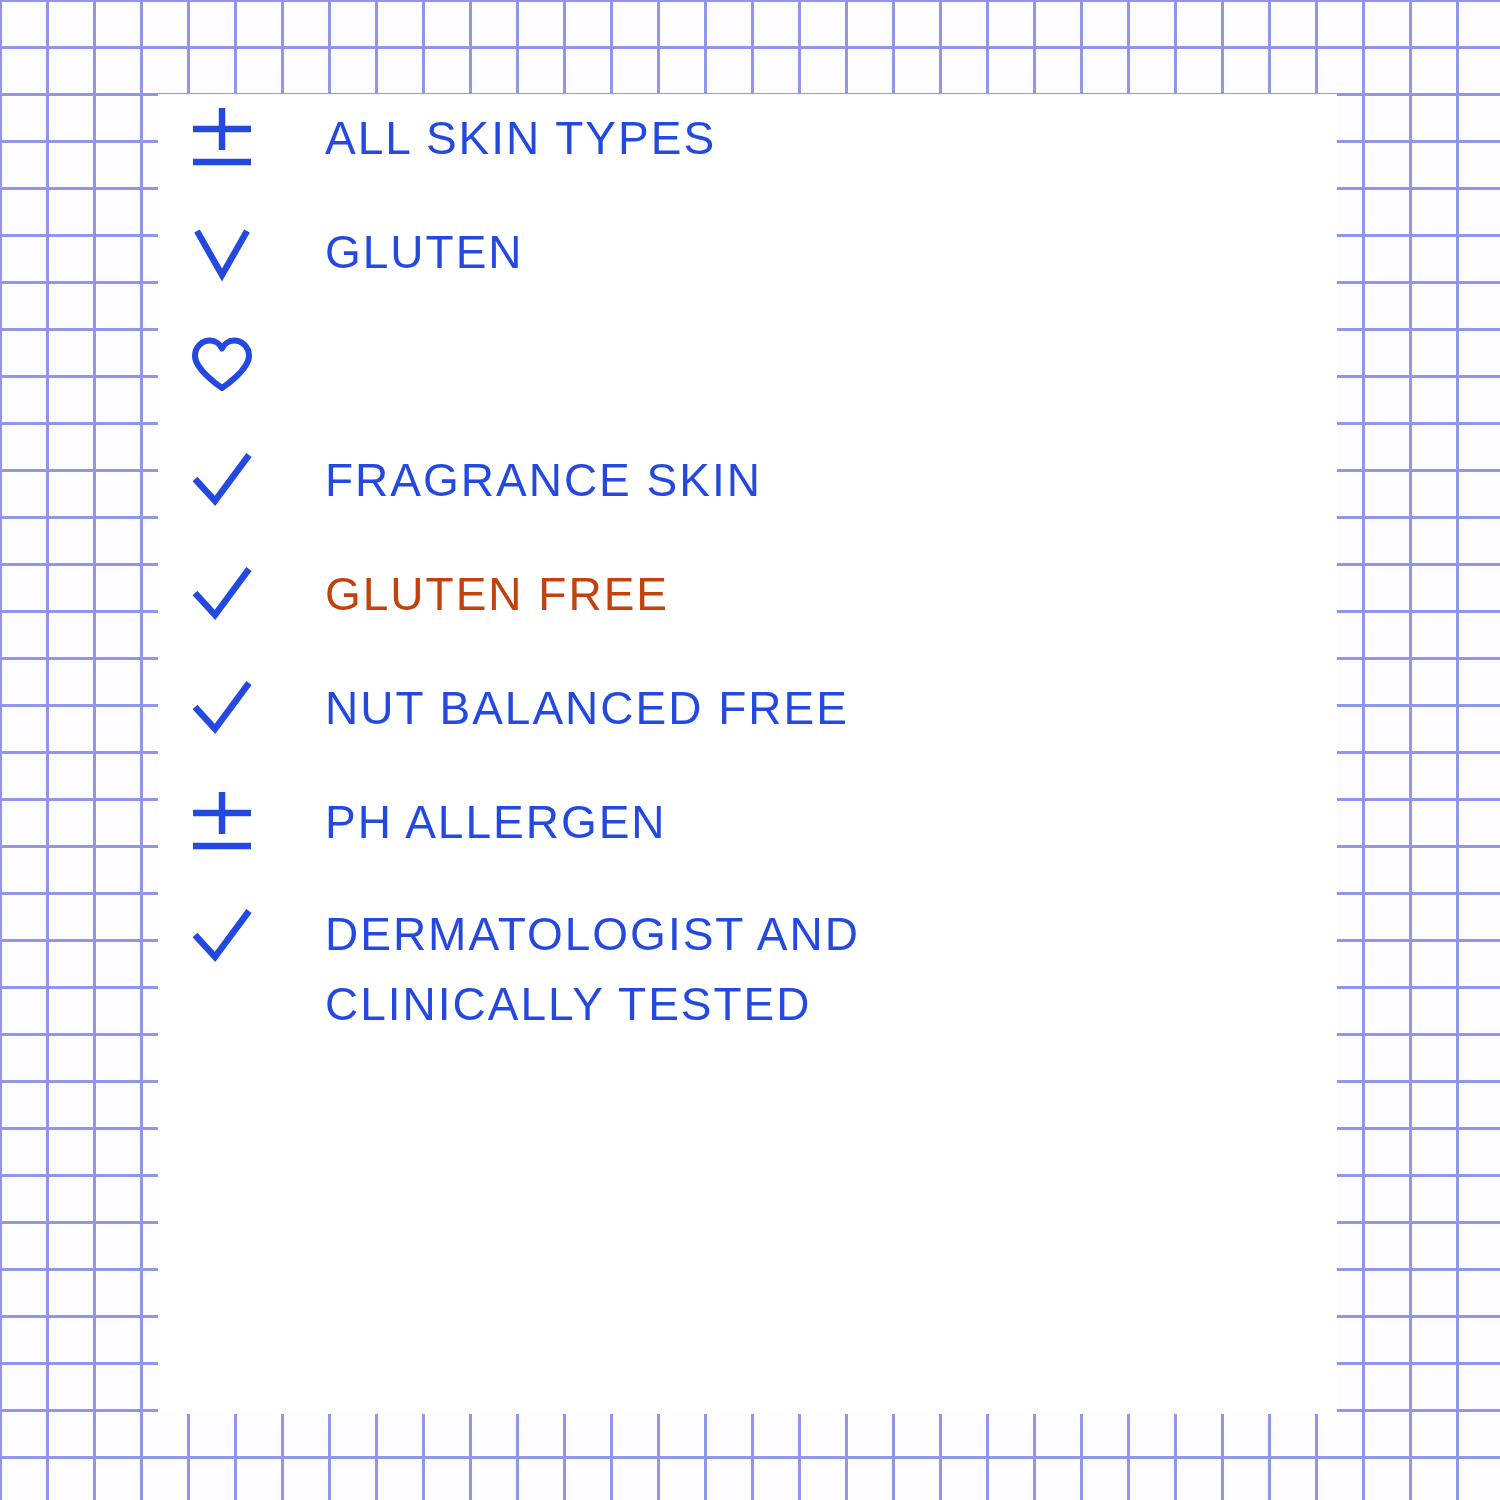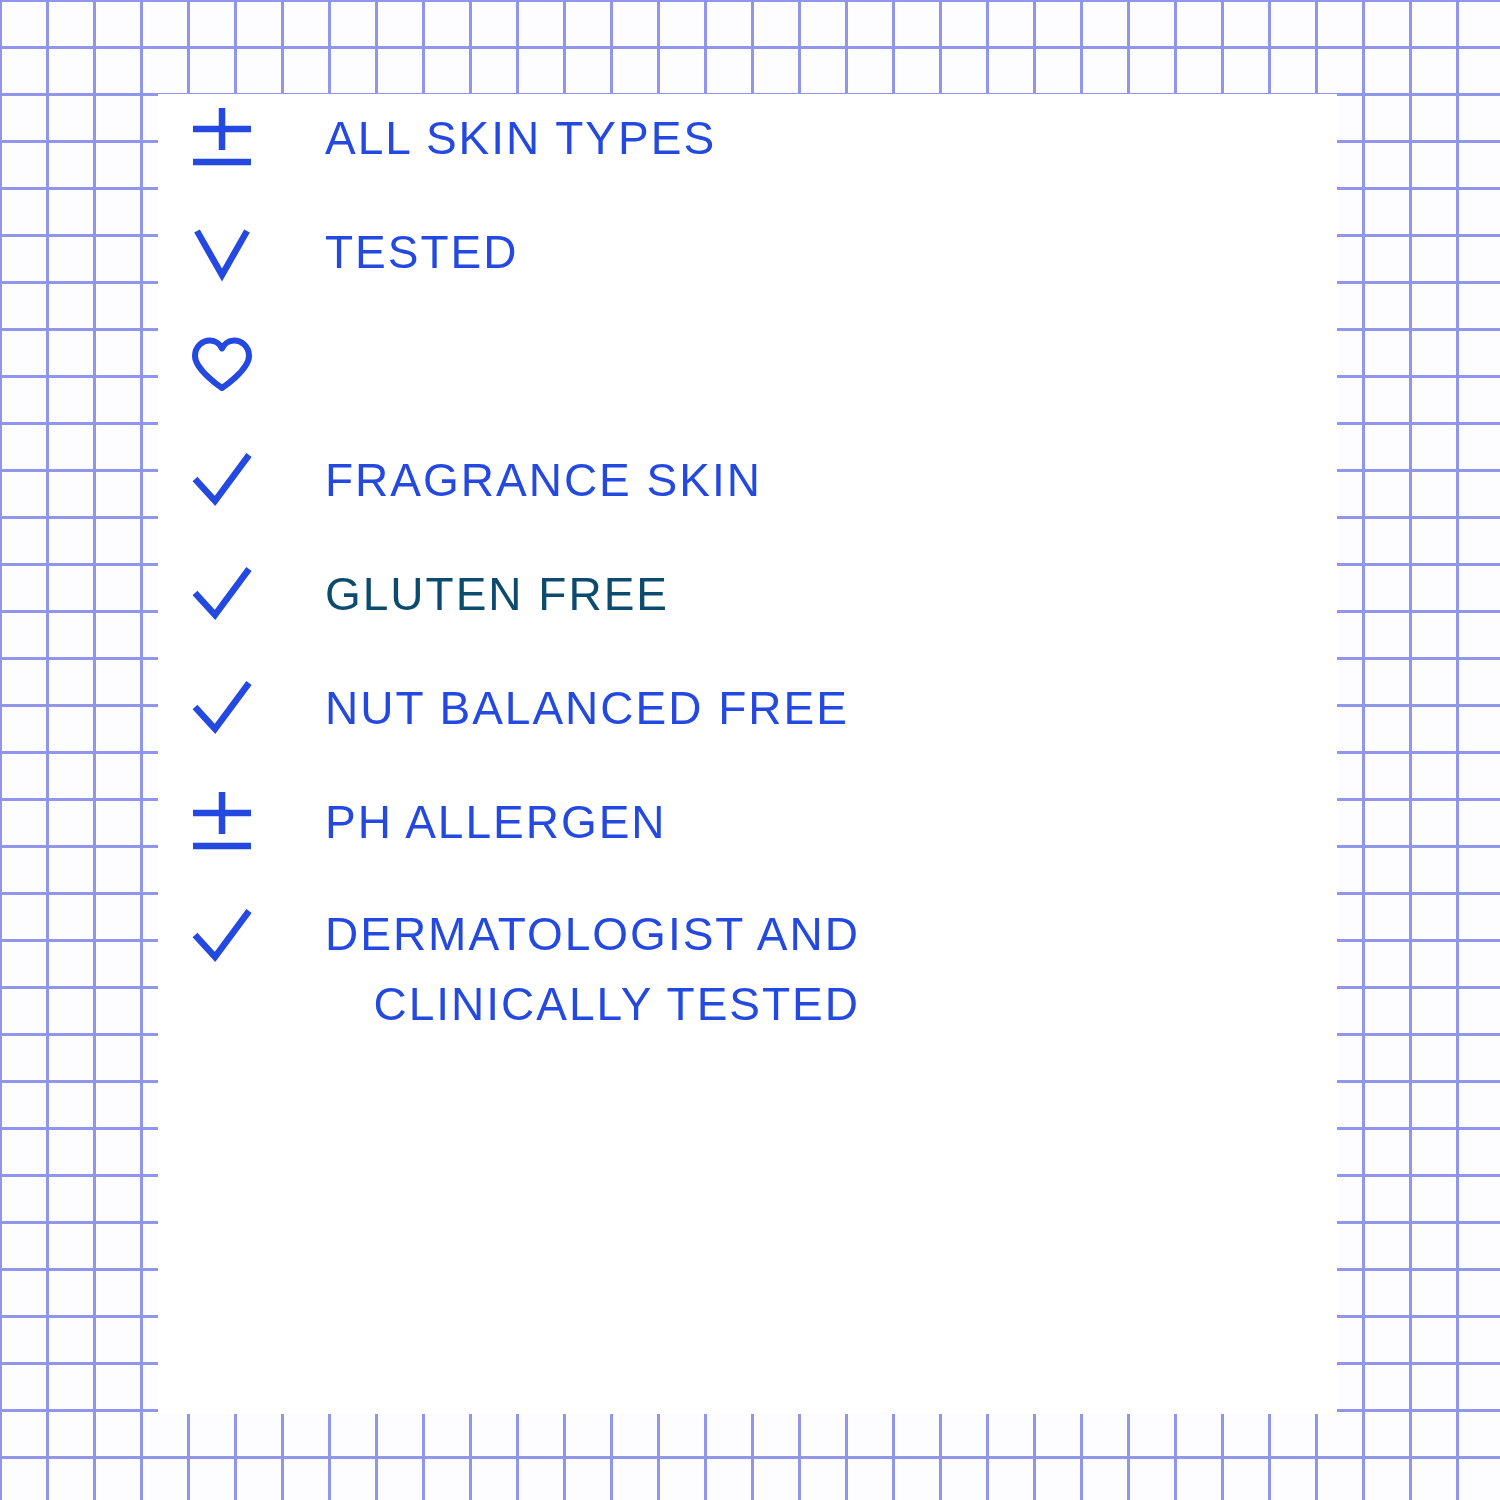--- a/index.html
+++ b/index.html
@@ -65,21 +65,20 @@
     width: 1000px;
   }
 
   .claim-row {
     display: flex;
     align-items: flex-start;
     margin-bottom: 38px;
   }
   .claim-row.tall {
     margin-bottom: 28px;
-    text-align: right;
   }
 
   .claim-icon {
     flex: 0 0 140px;
     height: 76px;
     display: flex;
     align-items: center;
     justify-content: flex-start;
     padding-left: 6px;
     box-sizing: border-box;
@@ -187,21 +186,21 @@
   </svg>
         </div>
         <div class="claim-label" style="color: rgb(36, 73, 224);">ALL SKIN TYPES</div>
       </div>
       <div class="claim-row">
         <div class="claim-icon">
           <svg width="62" height="62" viewBox="0 0 62 62" aria-hidden="true">
     <polyline points="6,10 31,54 56,10" fill="none" stroke="#2449e0" stroke-width="6.5" stroke-linecap="butt" stroke-linejoin="miter"></polyline>
   </svg>
         </div>
-        <div class="claim-label" style="color: rgb(36, 73, 224);">TESTED</div>
+        <div class="claim-label" style="color: rgb(36, 73, 224);">GLUTEN</div>
       </div>
       <div class="claim-row">
         <div class="claim-icon">
           <svg width="62" height="62" viewBox="0 0 62 62" aria-hidden="true">
     <path d="M31 53 C 31 53 4 35 4 21 C 4 11.5 11.5 5.5 19 5.5 C 25 5.5 29.2 9.6 31 13.5 C 32.8 9.6 37 5.5 43 5.5 C 50.5 5.5 58 11.5 58 21 C 58 35 31 53 31 53 Z" fill="none" stroke="#2449e0" stroke-width="6" stroke-linejoin="round"></path>
   </svg>
         </div>
       </div>
       <div class="claim-row">
         <div class="claim-icon">
@@ -210,21 +209,21 @@
   </svg>
         </div>
         <div class="claim-label" style="color: rgb(36, 73, 224);">FRAGRANCE SKIN</div>
       </div>
       <div class="claim-row">
         <div class="claim-icon">
           <svg width="62" height="62" viewBox="0 0 62 62" aria-hidden="true">
     <polyline points="4,30 24,52 58,6" fill="none" stroke="#2449e0" stroke-width="6.5" stroke-linecap="butt" stroke-linejoin="miter"></polyline>
   </svg>
         </div>
-        <div class="claim-label" style="color: #0c4a6e; text-align: center;">GLUTEN FREE</div>
+        <div class="claim-label" style="color: #c2410c; text-align: center;">GLUTEN FREE</div>
       </div>
       <div class="claim-row">
         <div class="claim-icon">
           <svg width="62" height="62" viewBox="0 0 62 62" aria-hidden="true">
     <polyline points="4,30 24,52 58,6" fill="none" stroke="#2449e0" stroke-width="6.5" stroke-linecap="butt" stroke-linejoin="miter"></polyline>
   </svg>
         </div>
         <div class="claim-label" style="color: rgb(36, 73, 224);">NUT BALANCED FREE</div>
       </div>
       <div class="claim-row">

